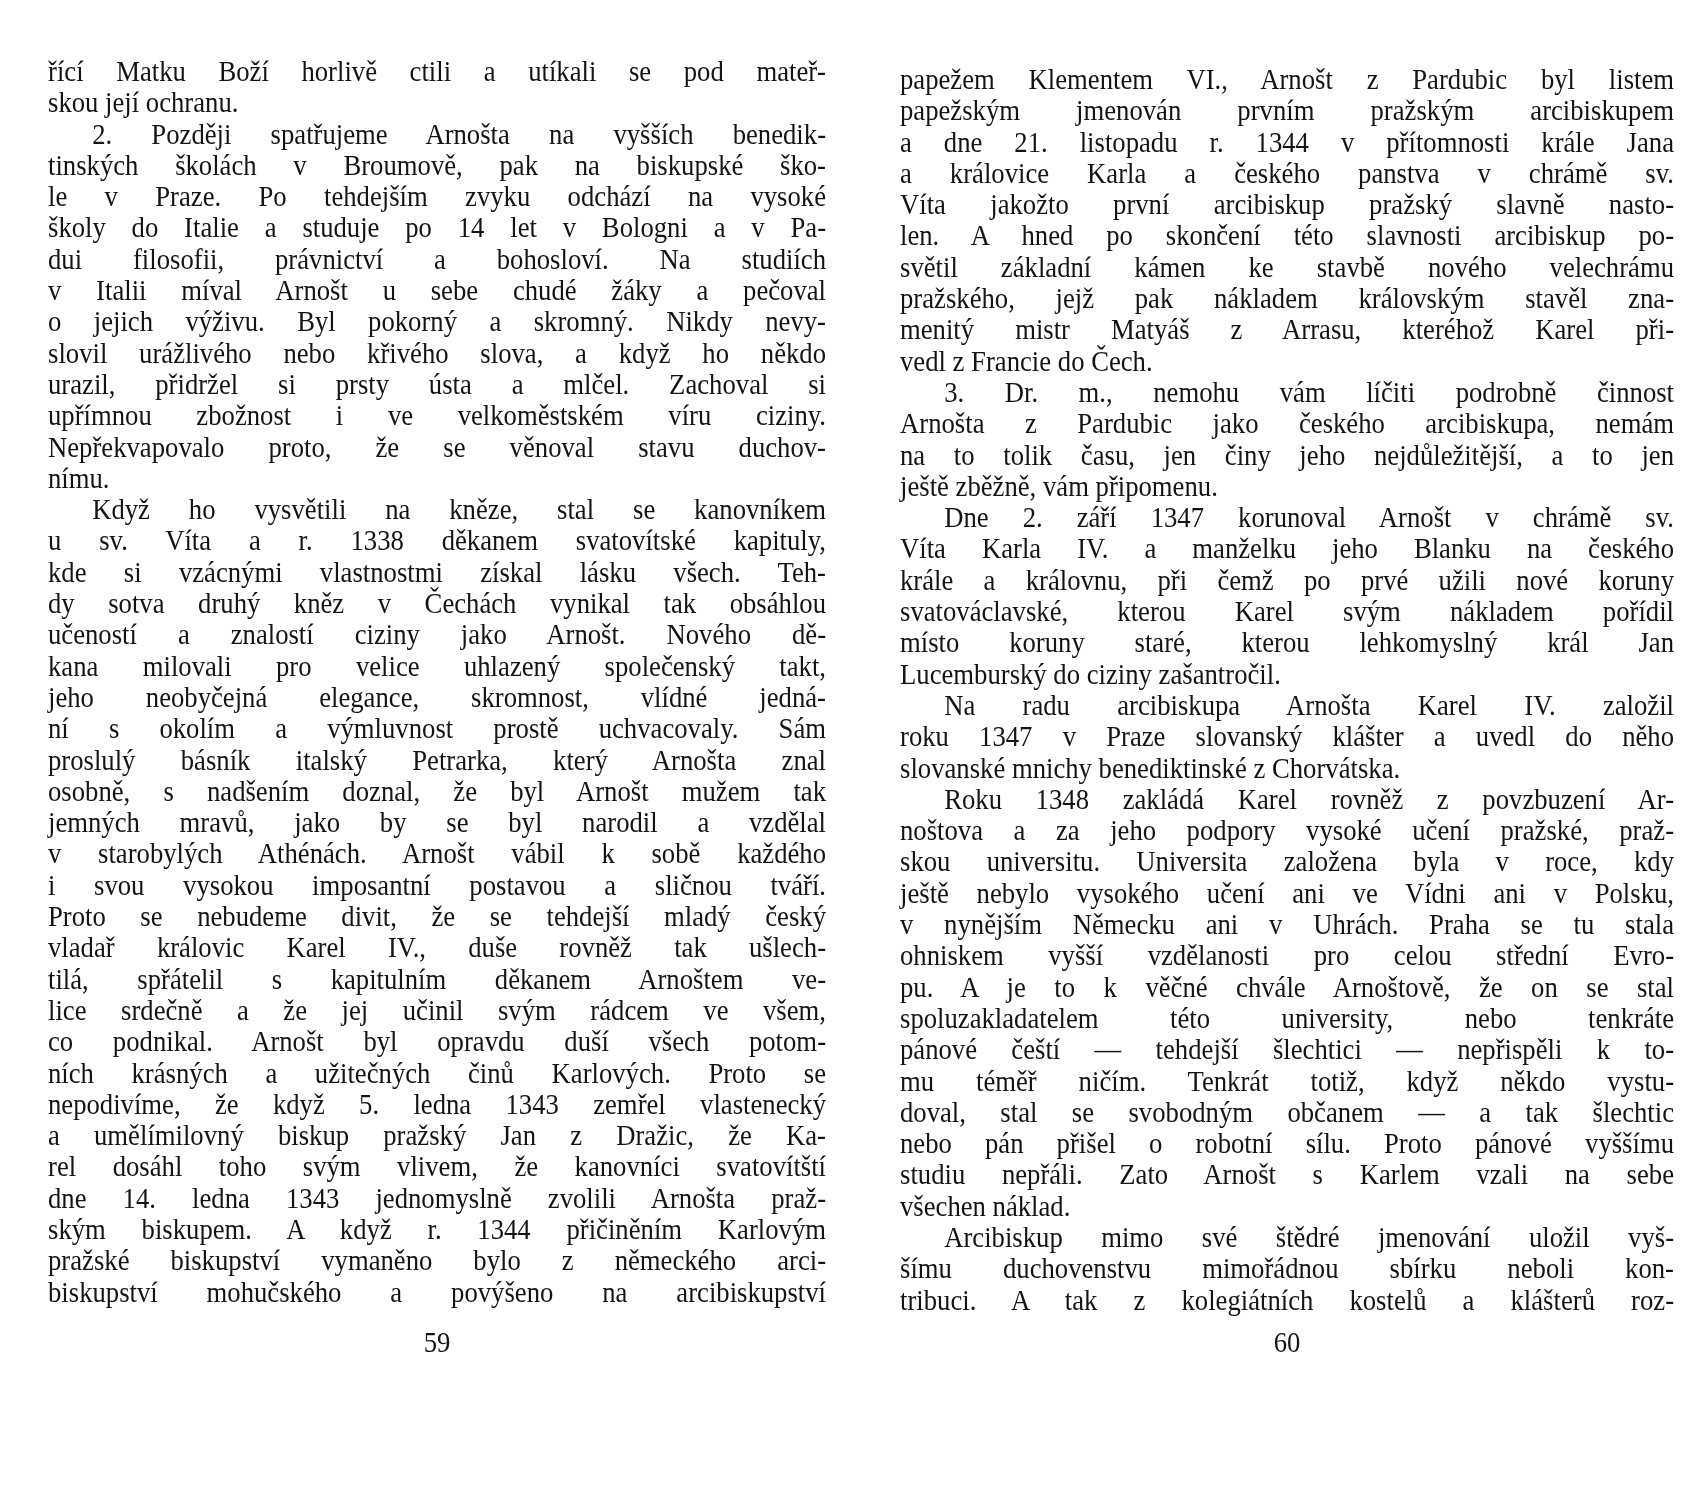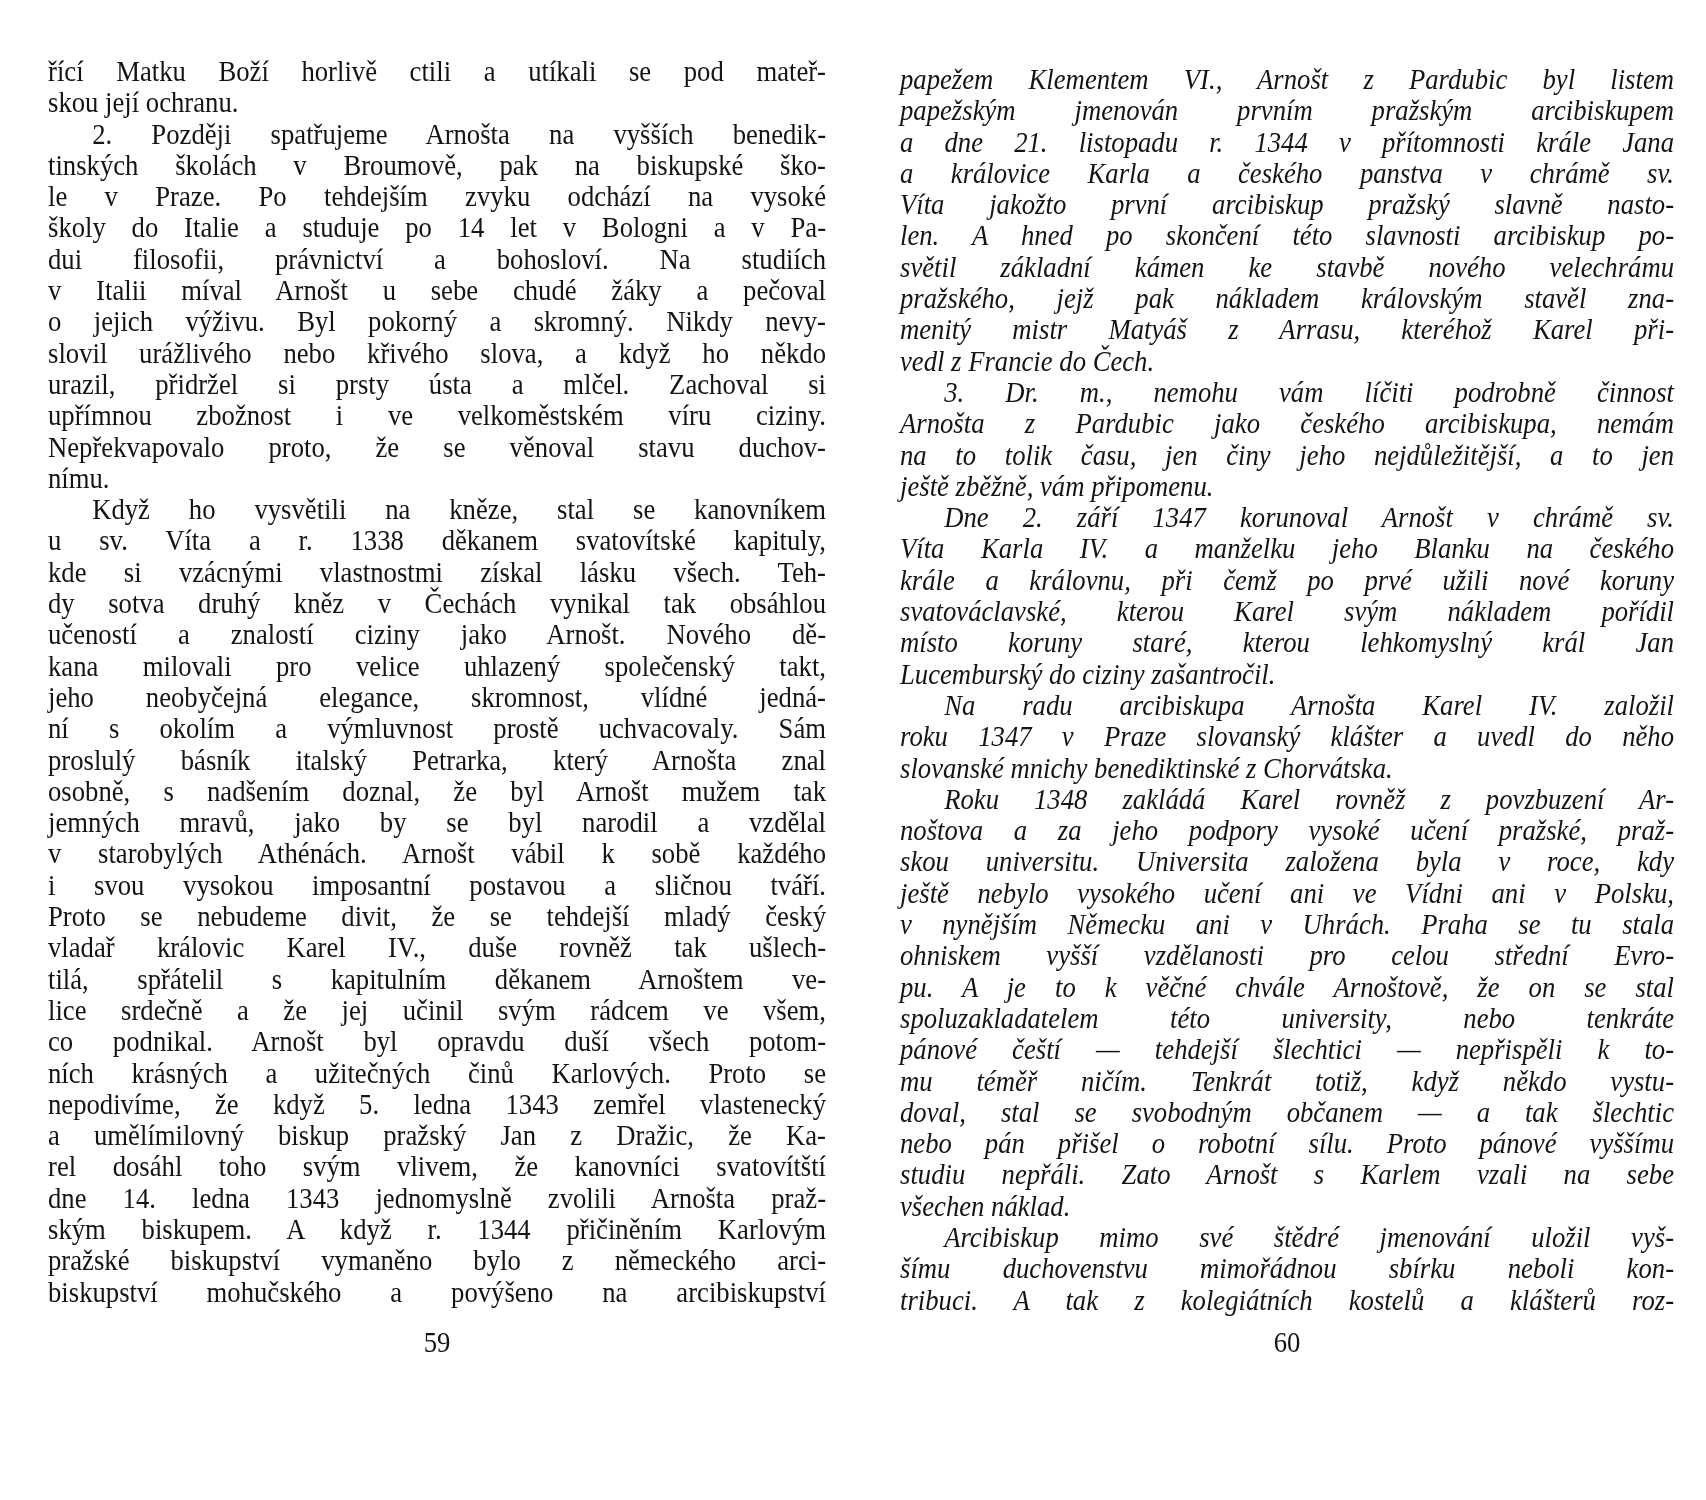--- a/index.html
+++ b/index.html
@@ -8,21 +8,21 @@
       position: absolute;
       top: 8px;
       height: 1500px;
       font-family: "Liberation Serif", "DejaVu Serif", serif;
       color: #141414;
     }
     #page-left { left: 48px; width: 778px; }
     #page-right { left: 900px; width: 774px; }
     .lines { position: absolute; left: 0; right: 0; }
     #page-left .lines { top: 48px; }
-    #page-right .lines { top: 56px; font-style: italic; }
+    #page-right .lines { top: 56px; }
     .line {
       height: 31.3px;
       line-height: 31.3px;
       font-size: 29px;
       white-space: nowrap;
       text-align: justify;
       text-align-last: justify;
       transform: scaleX(0.92);
       transform-origin: left center;
       width: 108.7%;

